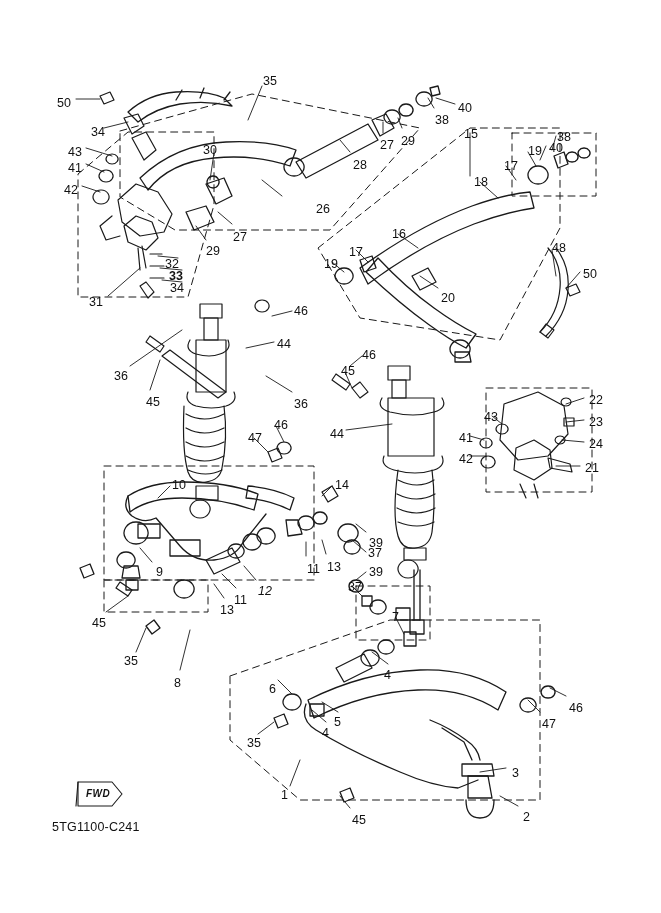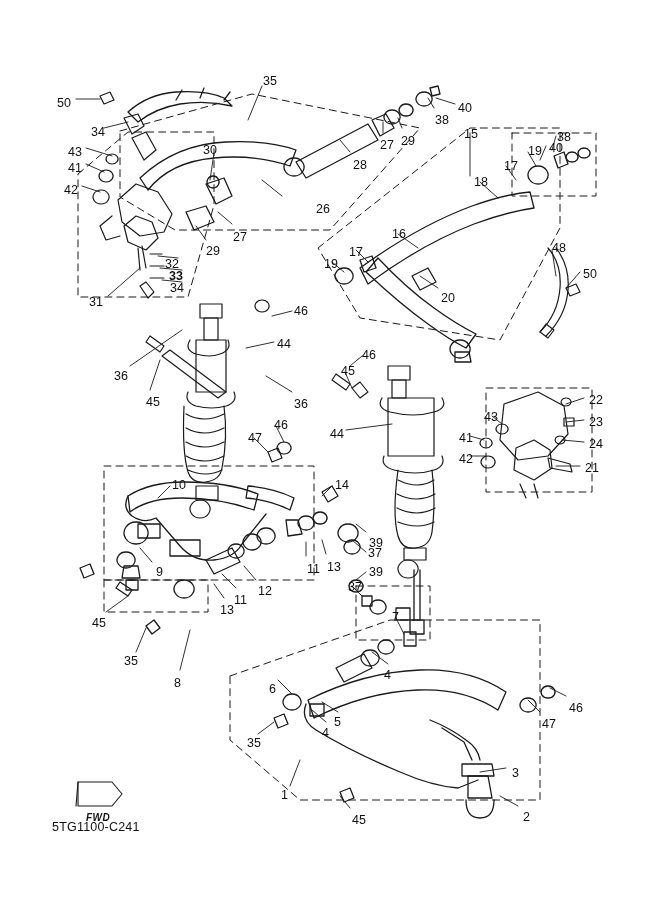--- a/index.html
+++ b/index.html
@@ -4,21 +4,21 @@
 <style>
   html,body{margin:0;padding:0;background:#ffffff;}
   body{width:661px;height:913px;position:relative;overflow:hidden;
        font-family:"Liberation Sans",sans-serif;color:#111;}
   #sheet{position:absolute;left:0;top:0;width:661px;height:913px;}
   svg.layer{position:absolute;left:0;top:0;width:661px;height:913px;}
   .lbl{position:absolute;font-size:12.5px;line-height:12.5px;color:#111;
        font-family:"Liberation Sans",sans-serif;white-space:nowrap;}
   .code{position:absolute;left:52px;top:820px;font-size:12.5px;letter-spacing:.2px;}
   .fwdtxt{position:absolute;left:86px;top:788px;font-size:10px;font-weight:bold;
-          font-style:italic;color:#111;letter-spacing:.5px;margin-top:24px;}
+          font-style:italic;color:#111;letter-spacing:.5px;}
 </style>
 </head>
 <body>
 
 <div id="sheet">
 
   <svg class="layer" viewBox="0 0 661 913" xmlns="http://www.w3.org/2000/svg">
     <g fill="none" stroke="#1a1a1a" stroke-width="1" stroke-linecap="round" stroke-linejoin="round">
 
       <g stroke-dasharray="7,5" stroke-width="1">
@@ -324,21 +324,21 @@
       <div class="lbl" style="left: 484px; top: 411px;">43</div>
       <div class="lbl" style="left: 459px; top: 432px;">41</div>
       <div class="lbl" style="left: 459px; top: 453px;">42</div>
       <div class="lbl" style="left: 589px; top: 394px;">22</div>
       <div class="lbl" style="left: 589px; top: 416px;">23</div>
       <div class="lbl" style="left: 589px; top: 438px;">24</div>
       <div class="lbl" style="left: 585px; top: 462px;">21</div>
       <div class="lbl" style="left: 172px; top: 479px;">10</div>
       <div class="lbl" style="left: 335px; top: 479px;">14</div>
       <div class="lbl" style="left: 156px; top: 566px;">9</div>
-      <div class="lbl" style="left: 258px; top: 585px;">12</div>
+      <div class="lbl" style="left: 258px; top: 585px; font-style: italic;">12</div>
       <div class="lbl" style="left: 234px; top: 594px;">11</div>
       <div class="lbl" style="left: 220px; top: 604px;">13</div>
       <div class="lbl" style="left: 307px; top: 563px;">11</div>
       <div class="lbl" style="left: 327px; top: 561px;">13</div>
       <div class="lbl" style="left: 369px; top: 537px;">39</div>
       <div class="lbl" style="left: 368px; top: 547px;">37</div>
       <div class="lbl" style="left: 369px; top: 566px;">39</div>
       <div class="lbl" style="left: 348px; top: 581px;">37</div>
       <div class="lbl" style="left: 92px; top: 617px;">45</div>
       <div class="lbl" style="left: 124px; top: 655px;">35</div>

